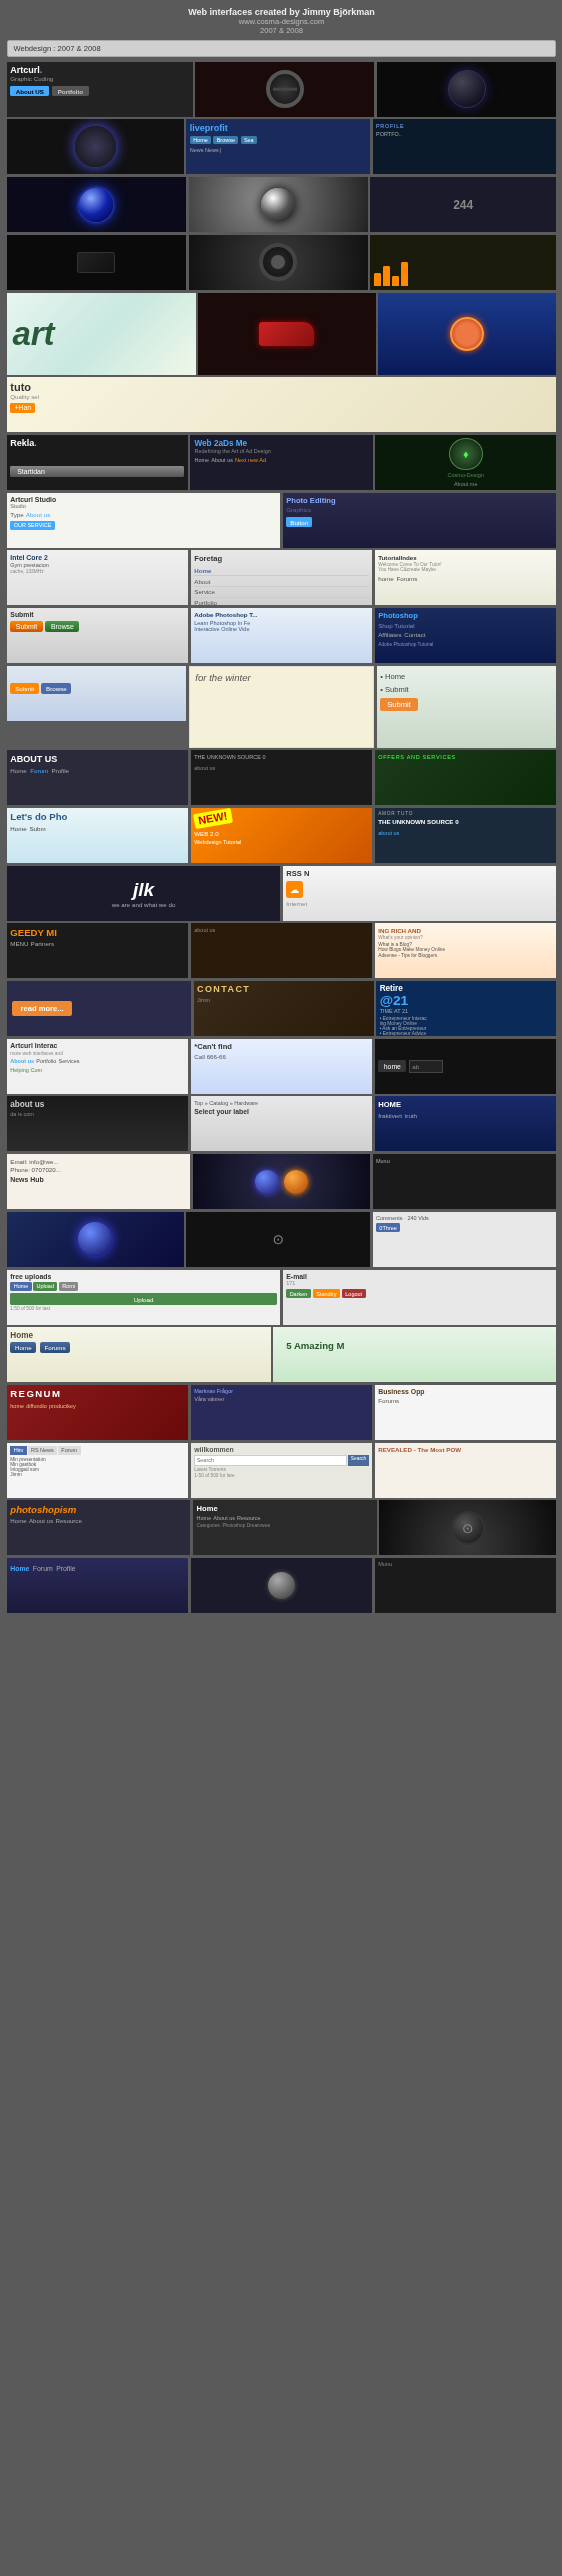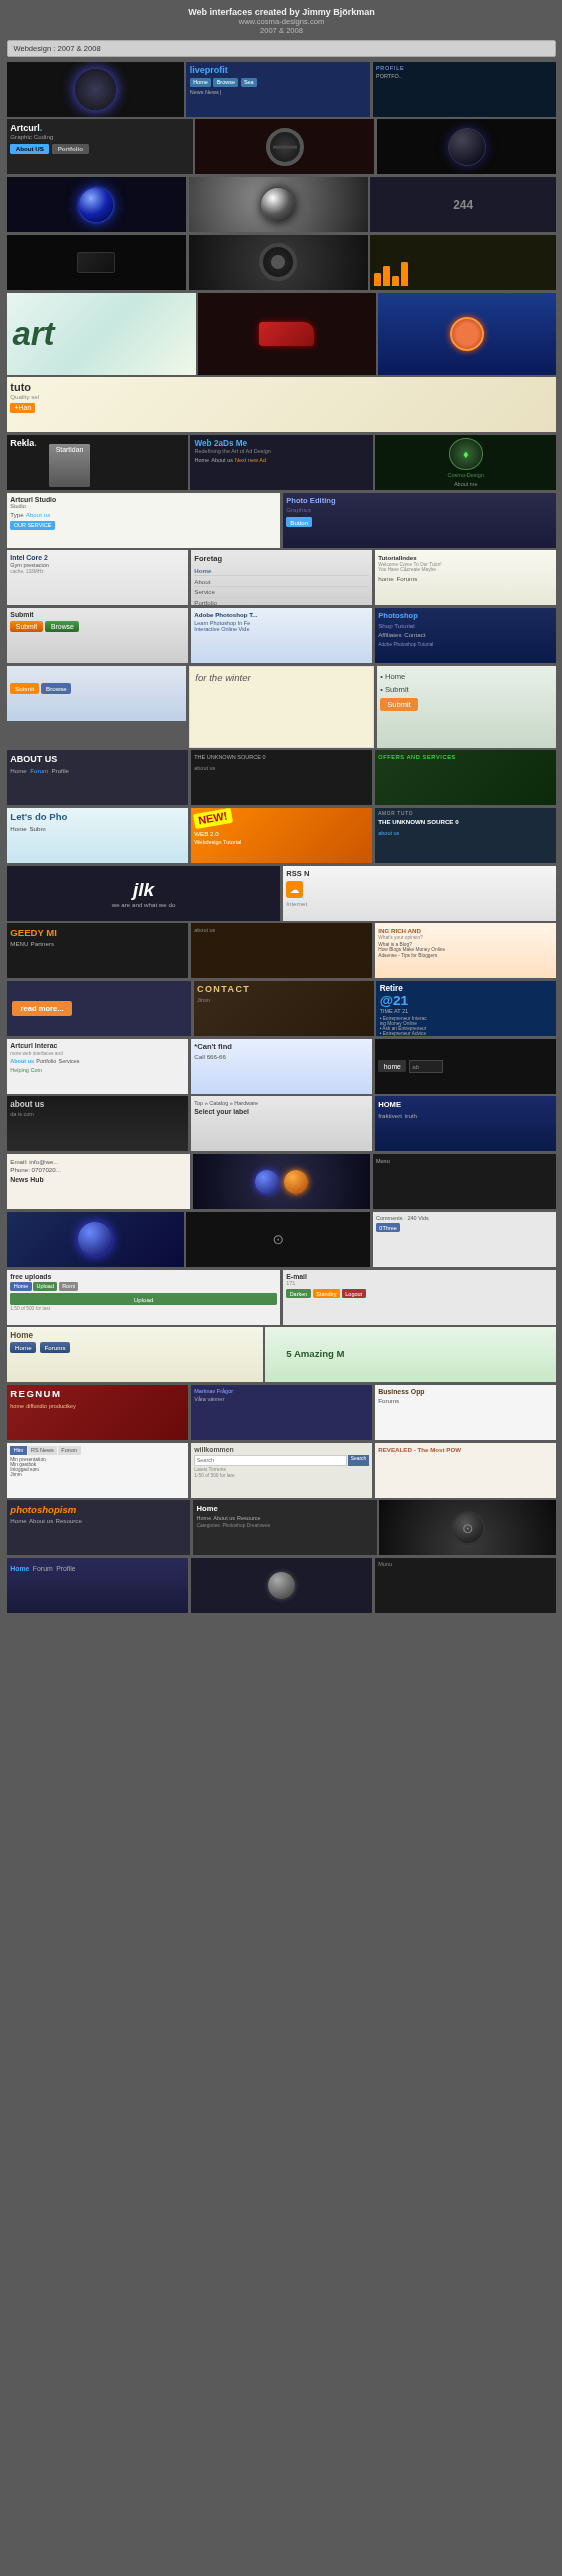--- a/index.html
+++ b/index.html
@@ -103,21 +103,21 @@
 
     .c-tutorial {
       background: linear-gradient(135deg, #f8f5e0 0%, #e8e0c0 100%);
       padding: 3.4px;
     }
 
     .c-reklam {
       background: #1a1a1a;
       padding: 3.4px;
       display: flex;
-      flex-direction: row;
+      flex-direction: column;
       gap: 12px;
     }
 
     .c-web2ads {
       background: #1a1a2a;
       padding: 4.1px;
     }
 
     .c-casino {
       background: #0a1a0a;
@@ -308,21 +308,21 @@
       padding: 3.4px;
     }
 
     .c-home-forums {
       background: linear-gradient(180deg, #f5f5e8 0%, #e8e8d0 100%);
       padding: 3.4px;
     }
 
     .c-5amazing {
       background: linear-gradient(180deg, #e8f5e8 0%, #c8e8c8 100%);
-      padding: 21px;
+      padding: 13px;
     }
 
     .c-regnum {
       background: linear-gradient(135deg, #8a1a1a 0%, #6a0a0a 100%);
       padding: 3.4px;
     }
 
     .c-rs-news {
       background: #f5f5f5;
       padding: 3.4px;
@@ -518,56 +518,56 @@
     <div class="title">Web interfaces created by Jimmy Björkman</div>
     <div class="subtitle">www.cosma-designs.com</div>
     <div class="subtitle">2007 &amp; 2008</div>
   </div>
 
   <div class="top-bar">
     <span>Webdesign : 2007 &amp; 2008</span>
   </div>
 
   <div class="row">
+    <div class="cell c-artcurl">
+      <div class="logo">Artcurl<span>.</span></div>
+      <div class="sub">Graphic  Coding</div>
+      <div class="nav">
+        <div class="nav-btn">About US</div>
+        <div class="nav-btn inactive">Portfolio</div>
+      </div>
+    </div>
+    <div class="cell c-car-interior">
+      <div class="steering"></div>
+    </div>
+    <div class="cell" style="background:#0a0a0a;display:flex;align-items:center;justify-content:center;">
+      <div style="width:38px;height:38px;border-radius:50%;background:radial-gradient(circle at 35% 30%, #445,#001);border:1.4px solid #335;box-shadow:0 0 10.3px #226;"></div>
+    </div>
+  </div>
+
+  <div class="row">
     <div class="cell c-dark-abstract">
       <div class="shape"></div>
     </div>
     <div class="cell" style="background:#1a2a5a; padding:3.4px;">
       <div style="color:#4af;font-size:9px;font-weight:bold;">liveprofit</div>
       <div style="display:flex;gap:2.1px;margin-top:2.7px;">
         <div style="background:#3a7aaa;color:#fff;font-size:5.5px;padding:1.4px 3.4px;border-radius:1.4px;">Home</div>
         <div style="background:#3a7aaa;color:#fff;font-size:5.5px;padding:1.4px 3.4px;border-radius:1.4px;">Browse</div>
         <div style="background:#3a7aaa;color:#fff;font-size:5.5px;padding:1.4px 3.4px;border-radius:1.4px;">Sea</div>
       </div>
       <div style="display:flex;gap:1.4px;margin-top:2.7px;align-items:center;">
         <span style="color:#aaa;font-size:5.5px;">News</span>
         <span style="color:#aaa;font-size:5.5px;">News</span>
         <span style="color:#aaa;font-size:5.5px;">|</span>
       </div>
     </div>
     <div class="cell" style="background:#0a1a2a;padding:3.4px;">
       <div style="color:#8af;font-size:5.5px;text-transform:uppercase;letter-spacing:0.7px;">PROFILE</div>
       <div style="color:#aaa;font-size:5.5px;margin-top:2.1px;">PORTFO..</div>
-    </div>
-  </div>
-
-  <div class="row">
-    <div class="cell c-artcurl">
-      <div class="logo">Artcurl<span>.</span></div>
-      <div class="sub">Graphic  Coding</div>
-      <div class="nav">
-        <div class="nav-btn">About US</div>
-        <div class="nav-btn inactive">Portfolio</div>
-      </div>
-    </div>
-    <div class="cell c-car-interior">
-      <div class="steering"></div>
-    </div>
-    <div class="cell" style="background:#0a0a0a;display:flex;align-items:center;justify-content:center;">
-      <div style="width:38px;height:38px;border-radius:50%;background:radial-gradient(circle at 35% 30%, #445,#001);border:1.4px solid #335;box-shadow:0 0 10.3px #226;"></div>
     </div>
   </div>
 
   <div class="row">
     <div class="cell c-dark-glow-sphere">
       <div class="sphere"></div>
     </div>
     <div class="cell c-chrome">
       <div class="ball"></div>
     </div>

